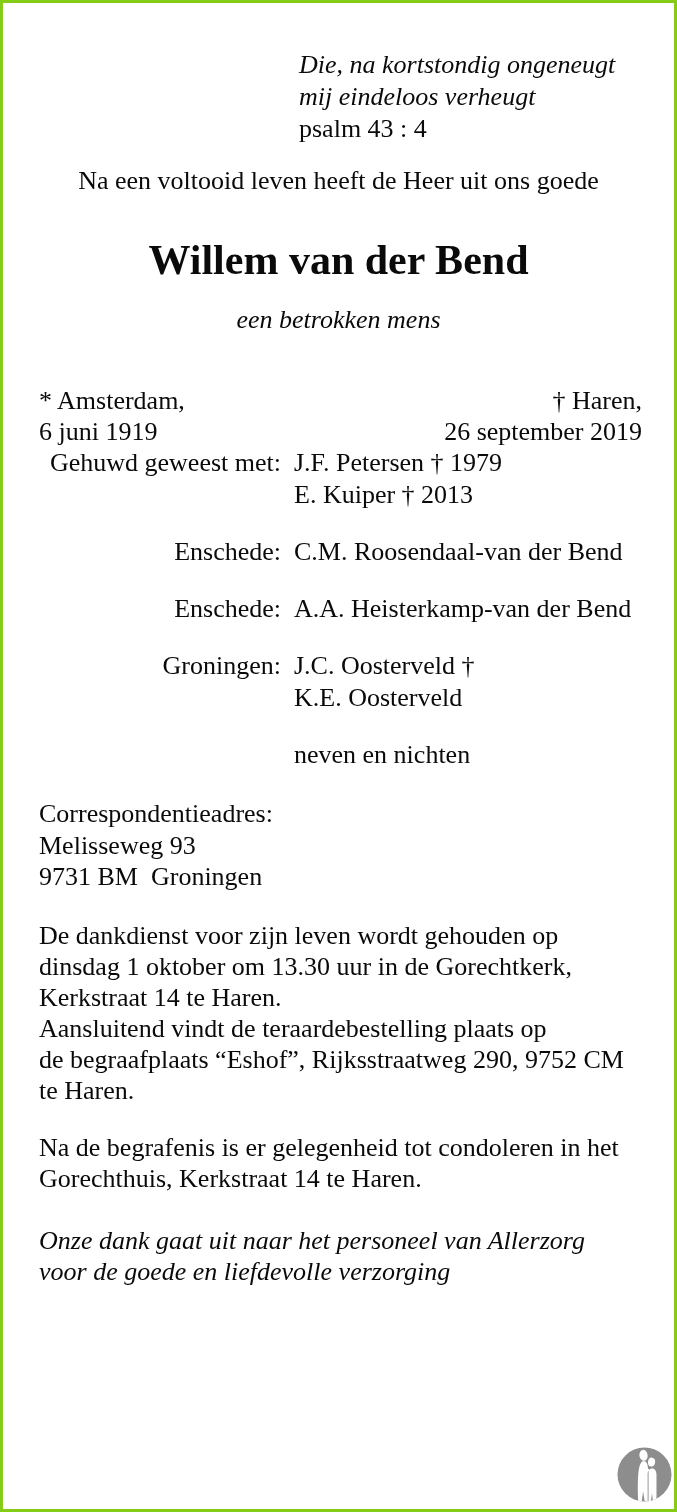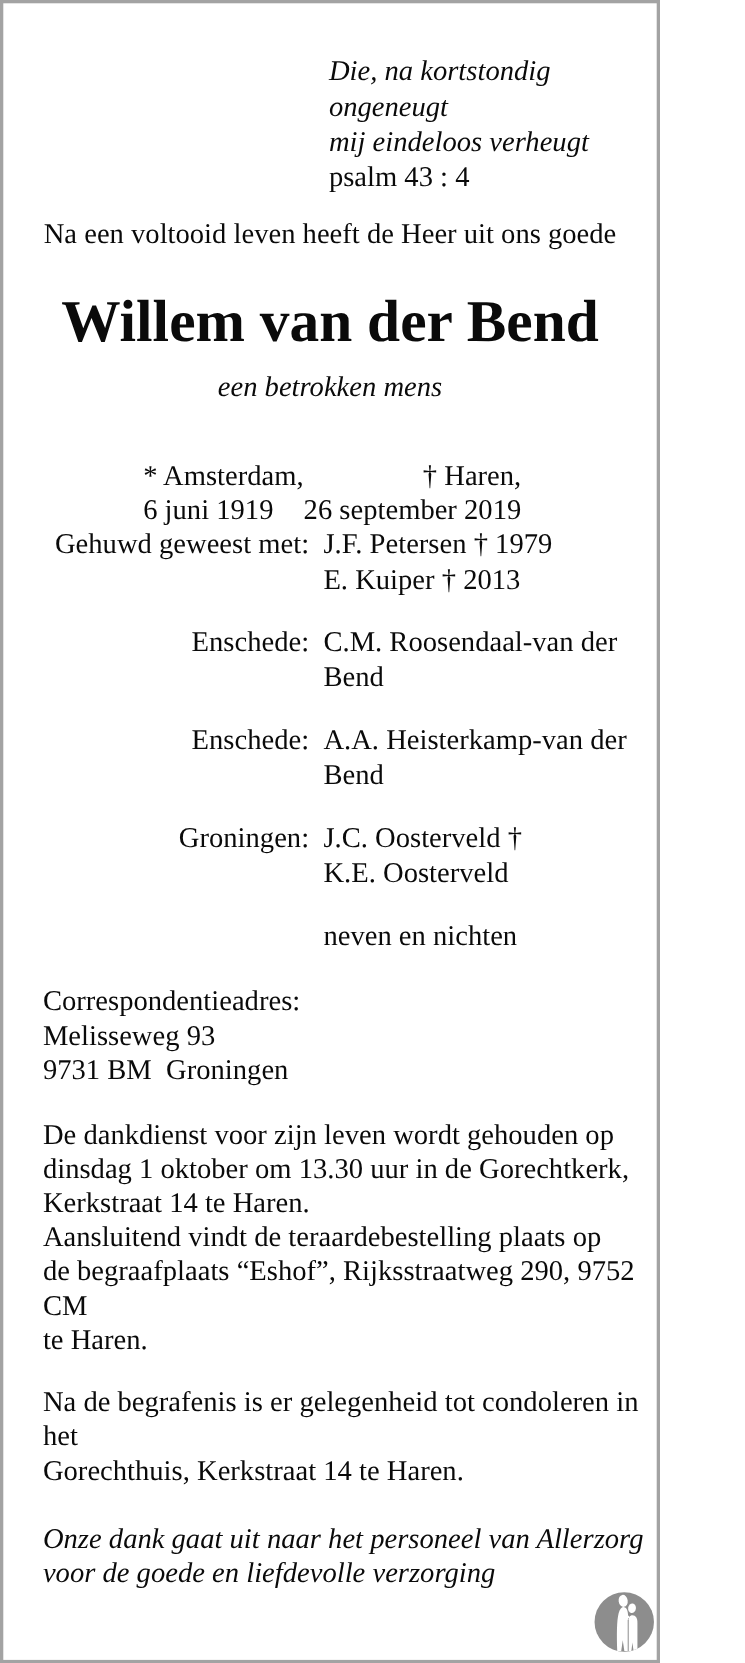--- a/index.html
+++ b/index.html
@@ -2,24 +2,24 @@
 <html><head>
 <meta charset="utf-8">
 <style>
   html, body {
     margin: 0;
     padding: 0;
     background: #ffffff;
   }
   .ad {
     position: relative;
-    width: 600px;
+    width: 677px;
     height: 1512px;
     box-sizing: border-box;
-    border: 3px solid #a3a3a3;
+    border: 3px solid #84cc16;
     background: #ffffff;
     overflow: hidden;
     font-family: "Liberation Serif", "DejaVu Serif", serif;
     color: #0a0a0a;
     font-size: 26px;
     line-height: 31px;
   }
   .line { white-space: pre-wrap; }
   .italic { font-style: italic; }
 
@@ -28,34 +28,34 @@
     margin-left: 296px;
     line-height: 32px;
   }
   .intro {
     margin-top: 20px;
     text-align: center;
   }
   .name {
     margin-top: 40px;
     text-align: center;
-    font-size: 54px;
+    font-size: 42px;
     font-weight: bold;
     line-height: 48px;
   }
   .subtitle {
     margin-top: 20px;
     text-align: center;
     font-style: italic;
   }
   .dates {
     margin-top: 50px;
     padding: 0 32px 0 36px;
     display: flex;
-    justify-content: center;
+    justify-content: space-between;
   }
   .dates .death-block { text-align: right; }
 
   .family {
     padding-left: 36px;
     line-height: 32px;
   }
   .fam-group { margin-bottom: 25px; }
   .fam-row { display: flex; }
   .fam-label {

